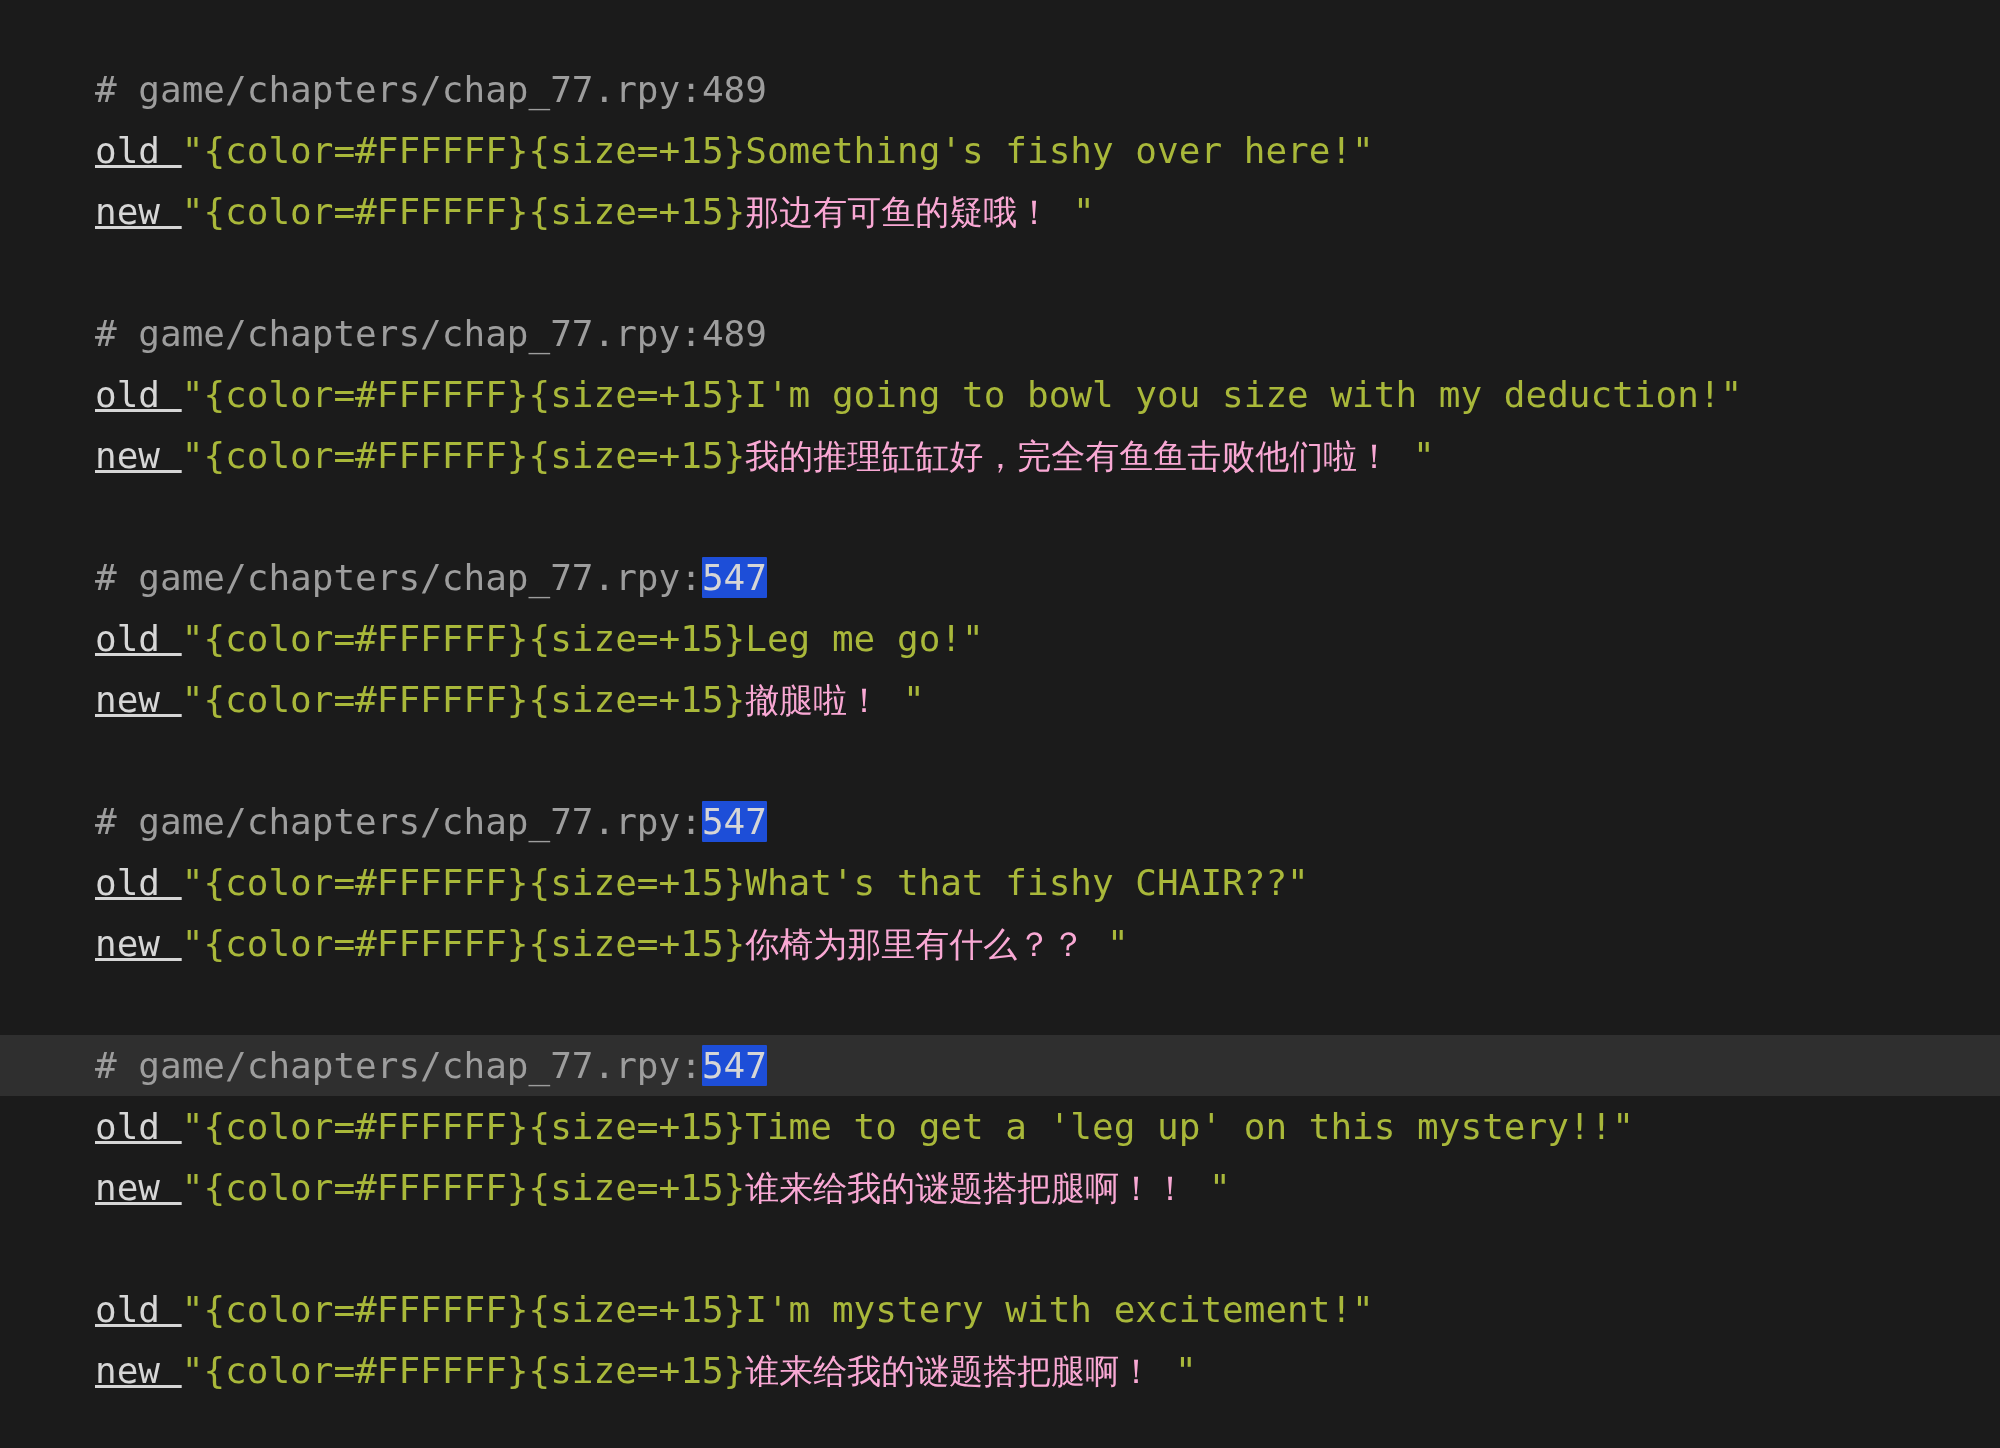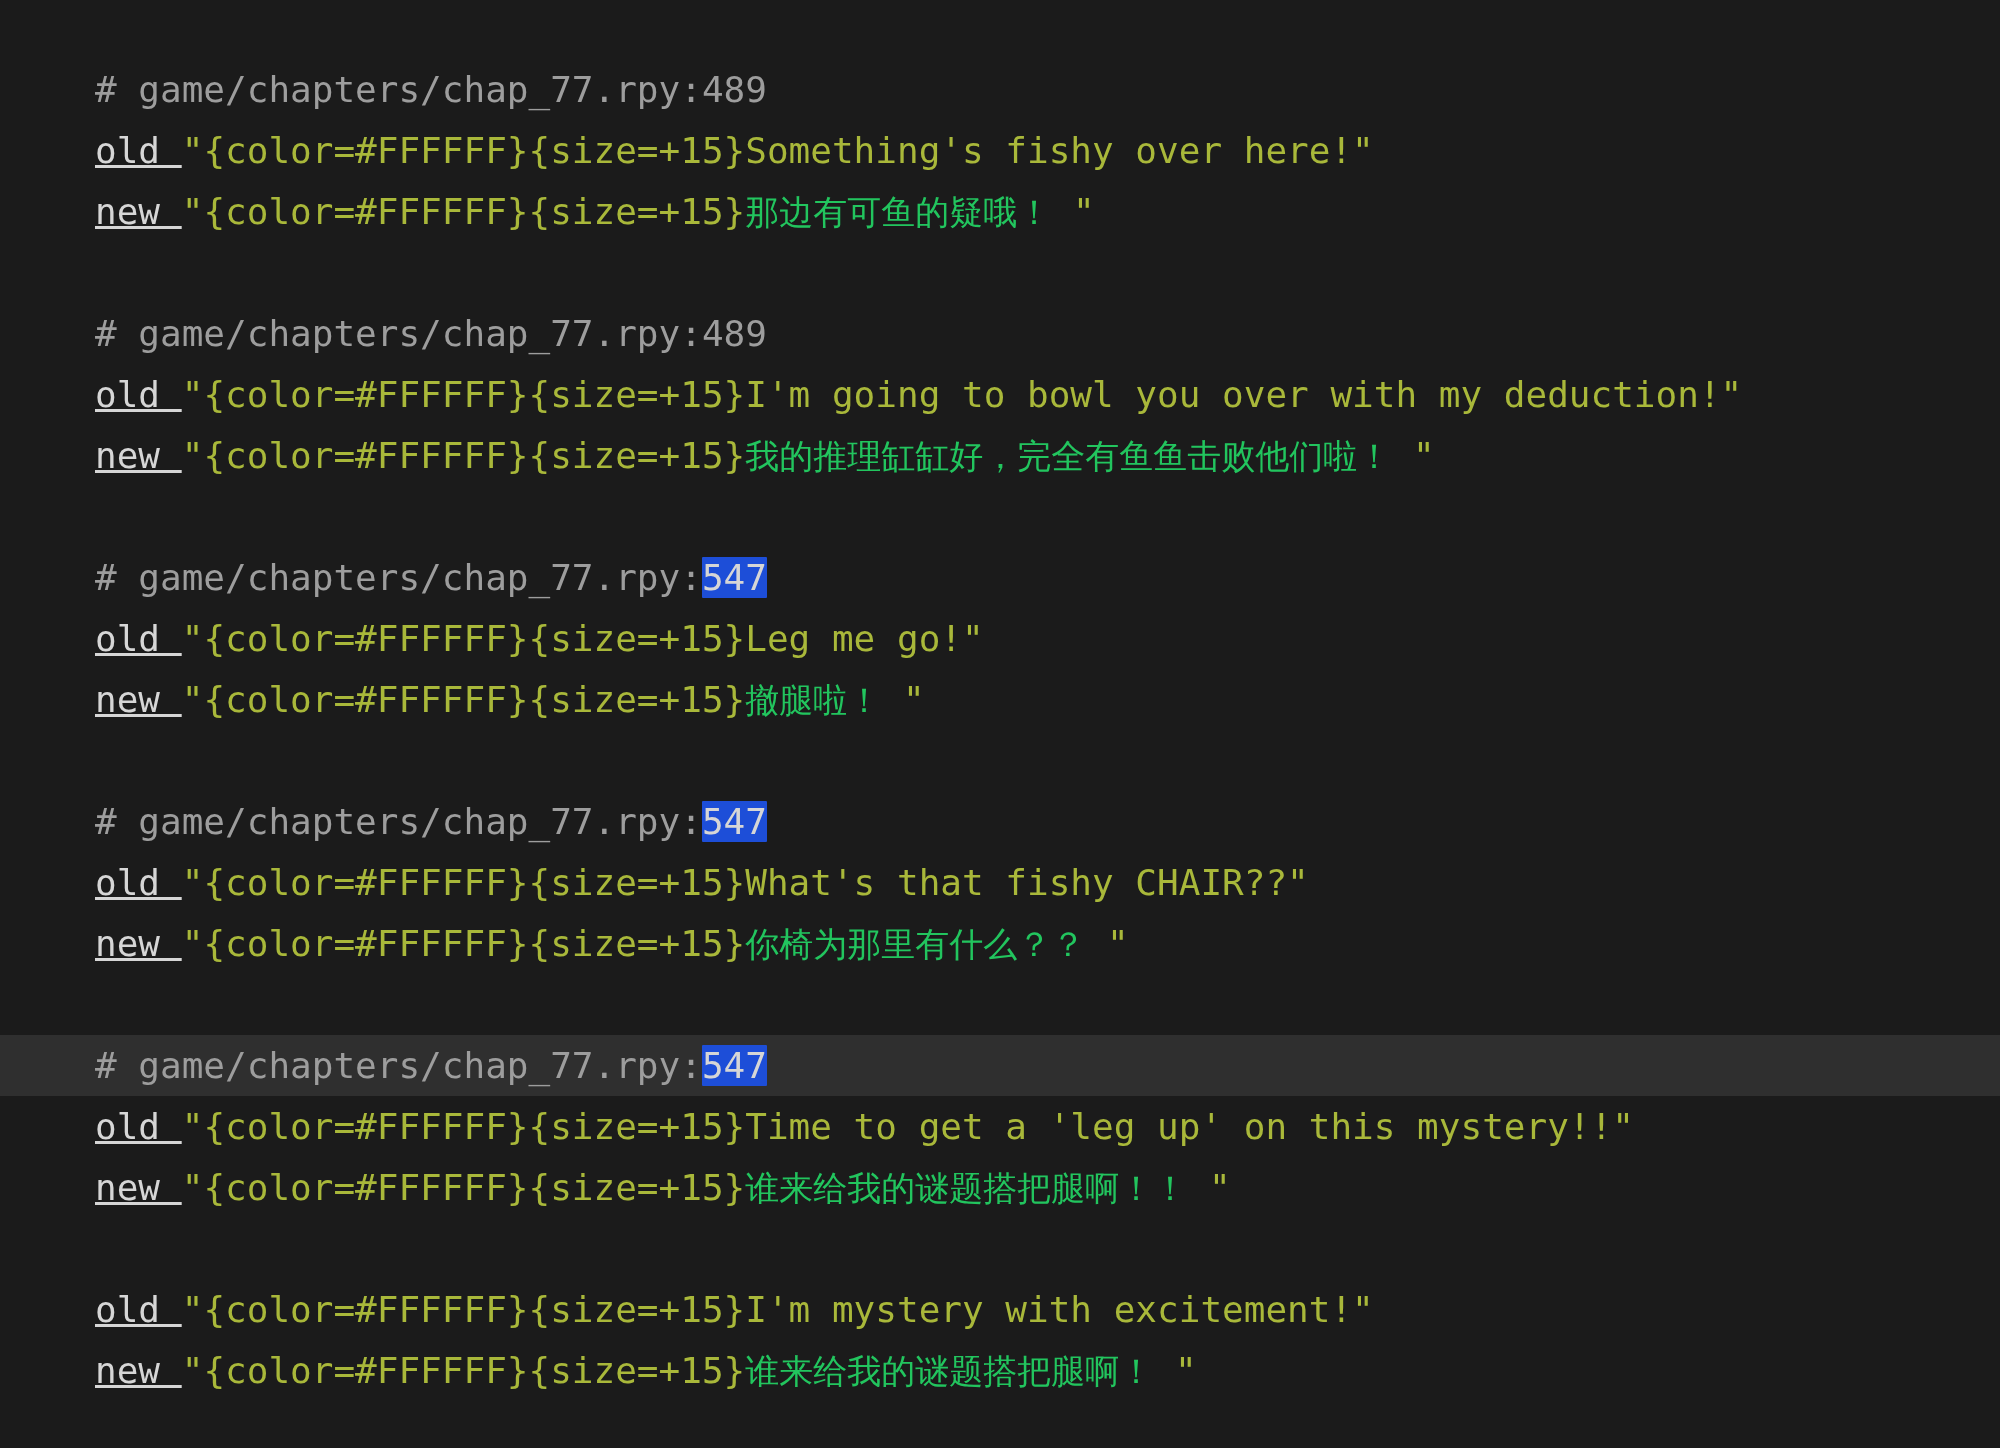--- a/index.html
+++ b/index.html
@@ -41,40 +41,40 @@
 
   .code-line.blank {
     height: 61px;
   }
 
   
   .tok-comment { color: #9d9d9d; }
   .tok-keyword { color: #d6d6d6; text-decoration: underline; }
   .tok-string  { color: #a9b83a; }
   .tok-cjk     {
-    color: #22c55e;
+    color: #f9a8d4;
     font-family: "DejaVu Sans", "Liberation Sans", sans-serif;
     font-size: 34px;
   }
   .search-hit {
     background: #1d4ed8;
     color: #d6d6d6;
     border-radius: 1px;
   }
 </style>
 </head>
 <body>
 
 <div id="editor">
     <div class="code-line"><span class="tok-comment"># game/chapters/chap_77.rpy:</span><span class="tok-comment">489</span></div>
     <div class="code-line"><span class="tok-keyword">old </span><span class="tok-string">"{color=#FFFFFF}{size=+15}</span><span class="tok-string">Something's fishy over here!</span><span class="tok-string">"</span></div>
     <div class="code-line"><span class="tok-keyword">new </span><span class="tok-string">"{color=#FFFFFF}{size=+15}</span><span class="tok-cjk">那边有可鱼的疑哦！</span><span class="tok-string"> "</span></div>
     <div class="code-line blank"></div>
     <div class="code-line"><span class="tok-comment"># game/chapters/chap_77.rpy:</span><span class="tok-comment">489</span></div>
-    <div class="code-line"><span class="tok-keyword">old </span><span class="tok-string">"{color=#FFFFFF}{size=+15}</span><span class="tok-string">I'm going to bowl you over with my deduction!</span><span class="tok-string">"</span></div>
+    <div class="code-line"><span class="tok-keyword">old </span><span class="tok-string">"{color=#FFFFFF}{size=+15}</span><span class="tok-string">I'm going to bowl you size with my deduction!</span><span class="tok-string">"</span></div>
     <div class="code-line"><span class="tok-keyword">new </span><span class="tok-string">"{color=#FFFFFF}{size=+15}</span><span class="tok-cjk">我的推理缸缸好，完全有鱼鱼击败他们啦！</span><span class="tok-string"> "</span></div>
     <div class="code-line blank"></div>
     <div class="code-line"><span class="tok-comment"># game/chapters/chap_77.rpy:</span><span class="tok-comment search-hit">547</span></div>
     <div class="code-line"><span class="tok-keyword">old </span><span class="tok-string">"{color=#FFFFFF}{size=+15}</span><span class="tok-string">Leg me go!</span><span class="tok-string">"</span></div>
     <div class="code-line"><span class="tok-keyword">new </span><span class="tok-string">"{color=#FFFFFF}{size=+15}</span><span class="tok-cjk">撤腿啦！</span><span class="tok-string"> "</span></div>
     <div class="code-line blank"></div>
     <div class="code-line"><span class="tok-comment"># game/chapters/chap_77.rpy:</span><span class="tok-comment search-hit">547</span></div>
     <div class="code-line"><span class="tok-keyword">old </span><span class="tok-string">"{color=#FFFFFF}{size=+15}</span><span class="tok-string">What's that fishy CHAIR??</span><span class="tok-string">"</span></div>
     <div class="code-line"><span class="tok-keyword">new </span><span class="tok-string">"{color=#FFFFFF}{size=+15}</span><span class="tok-cjk">你椅为那里有什么？？</span><span class="tok-string"> "</span></div>
     <div class="code-line blank"></div>

